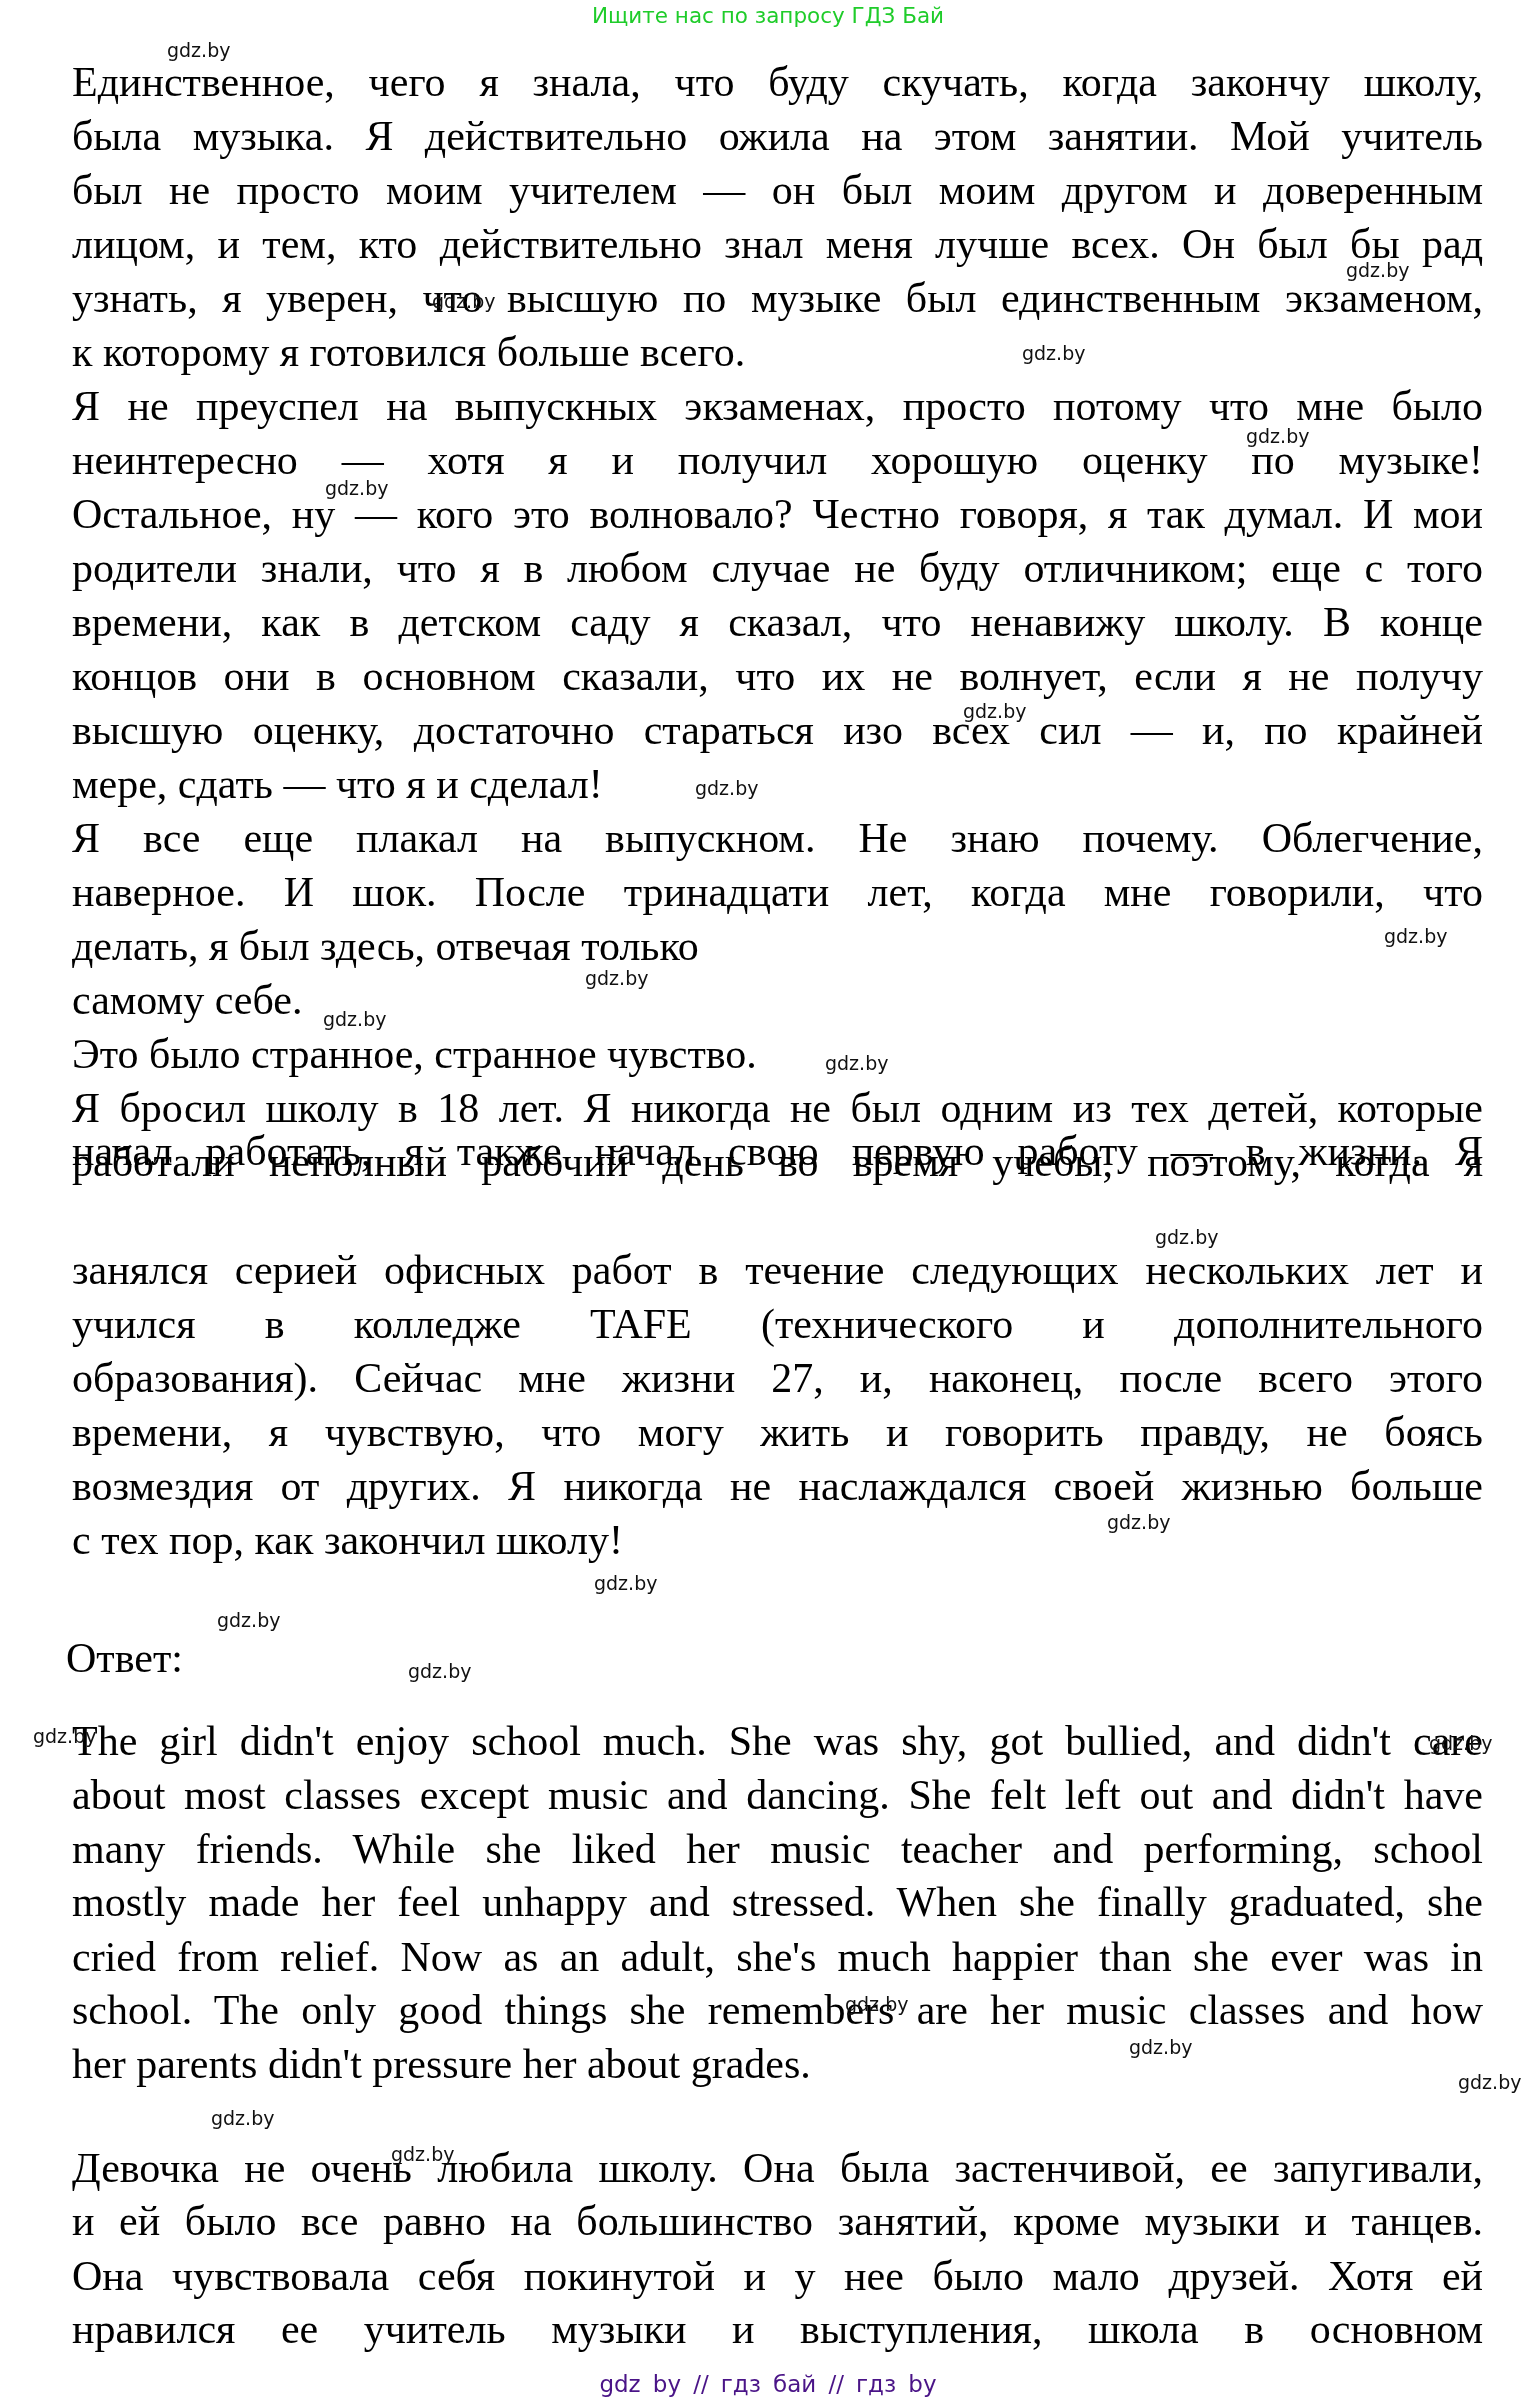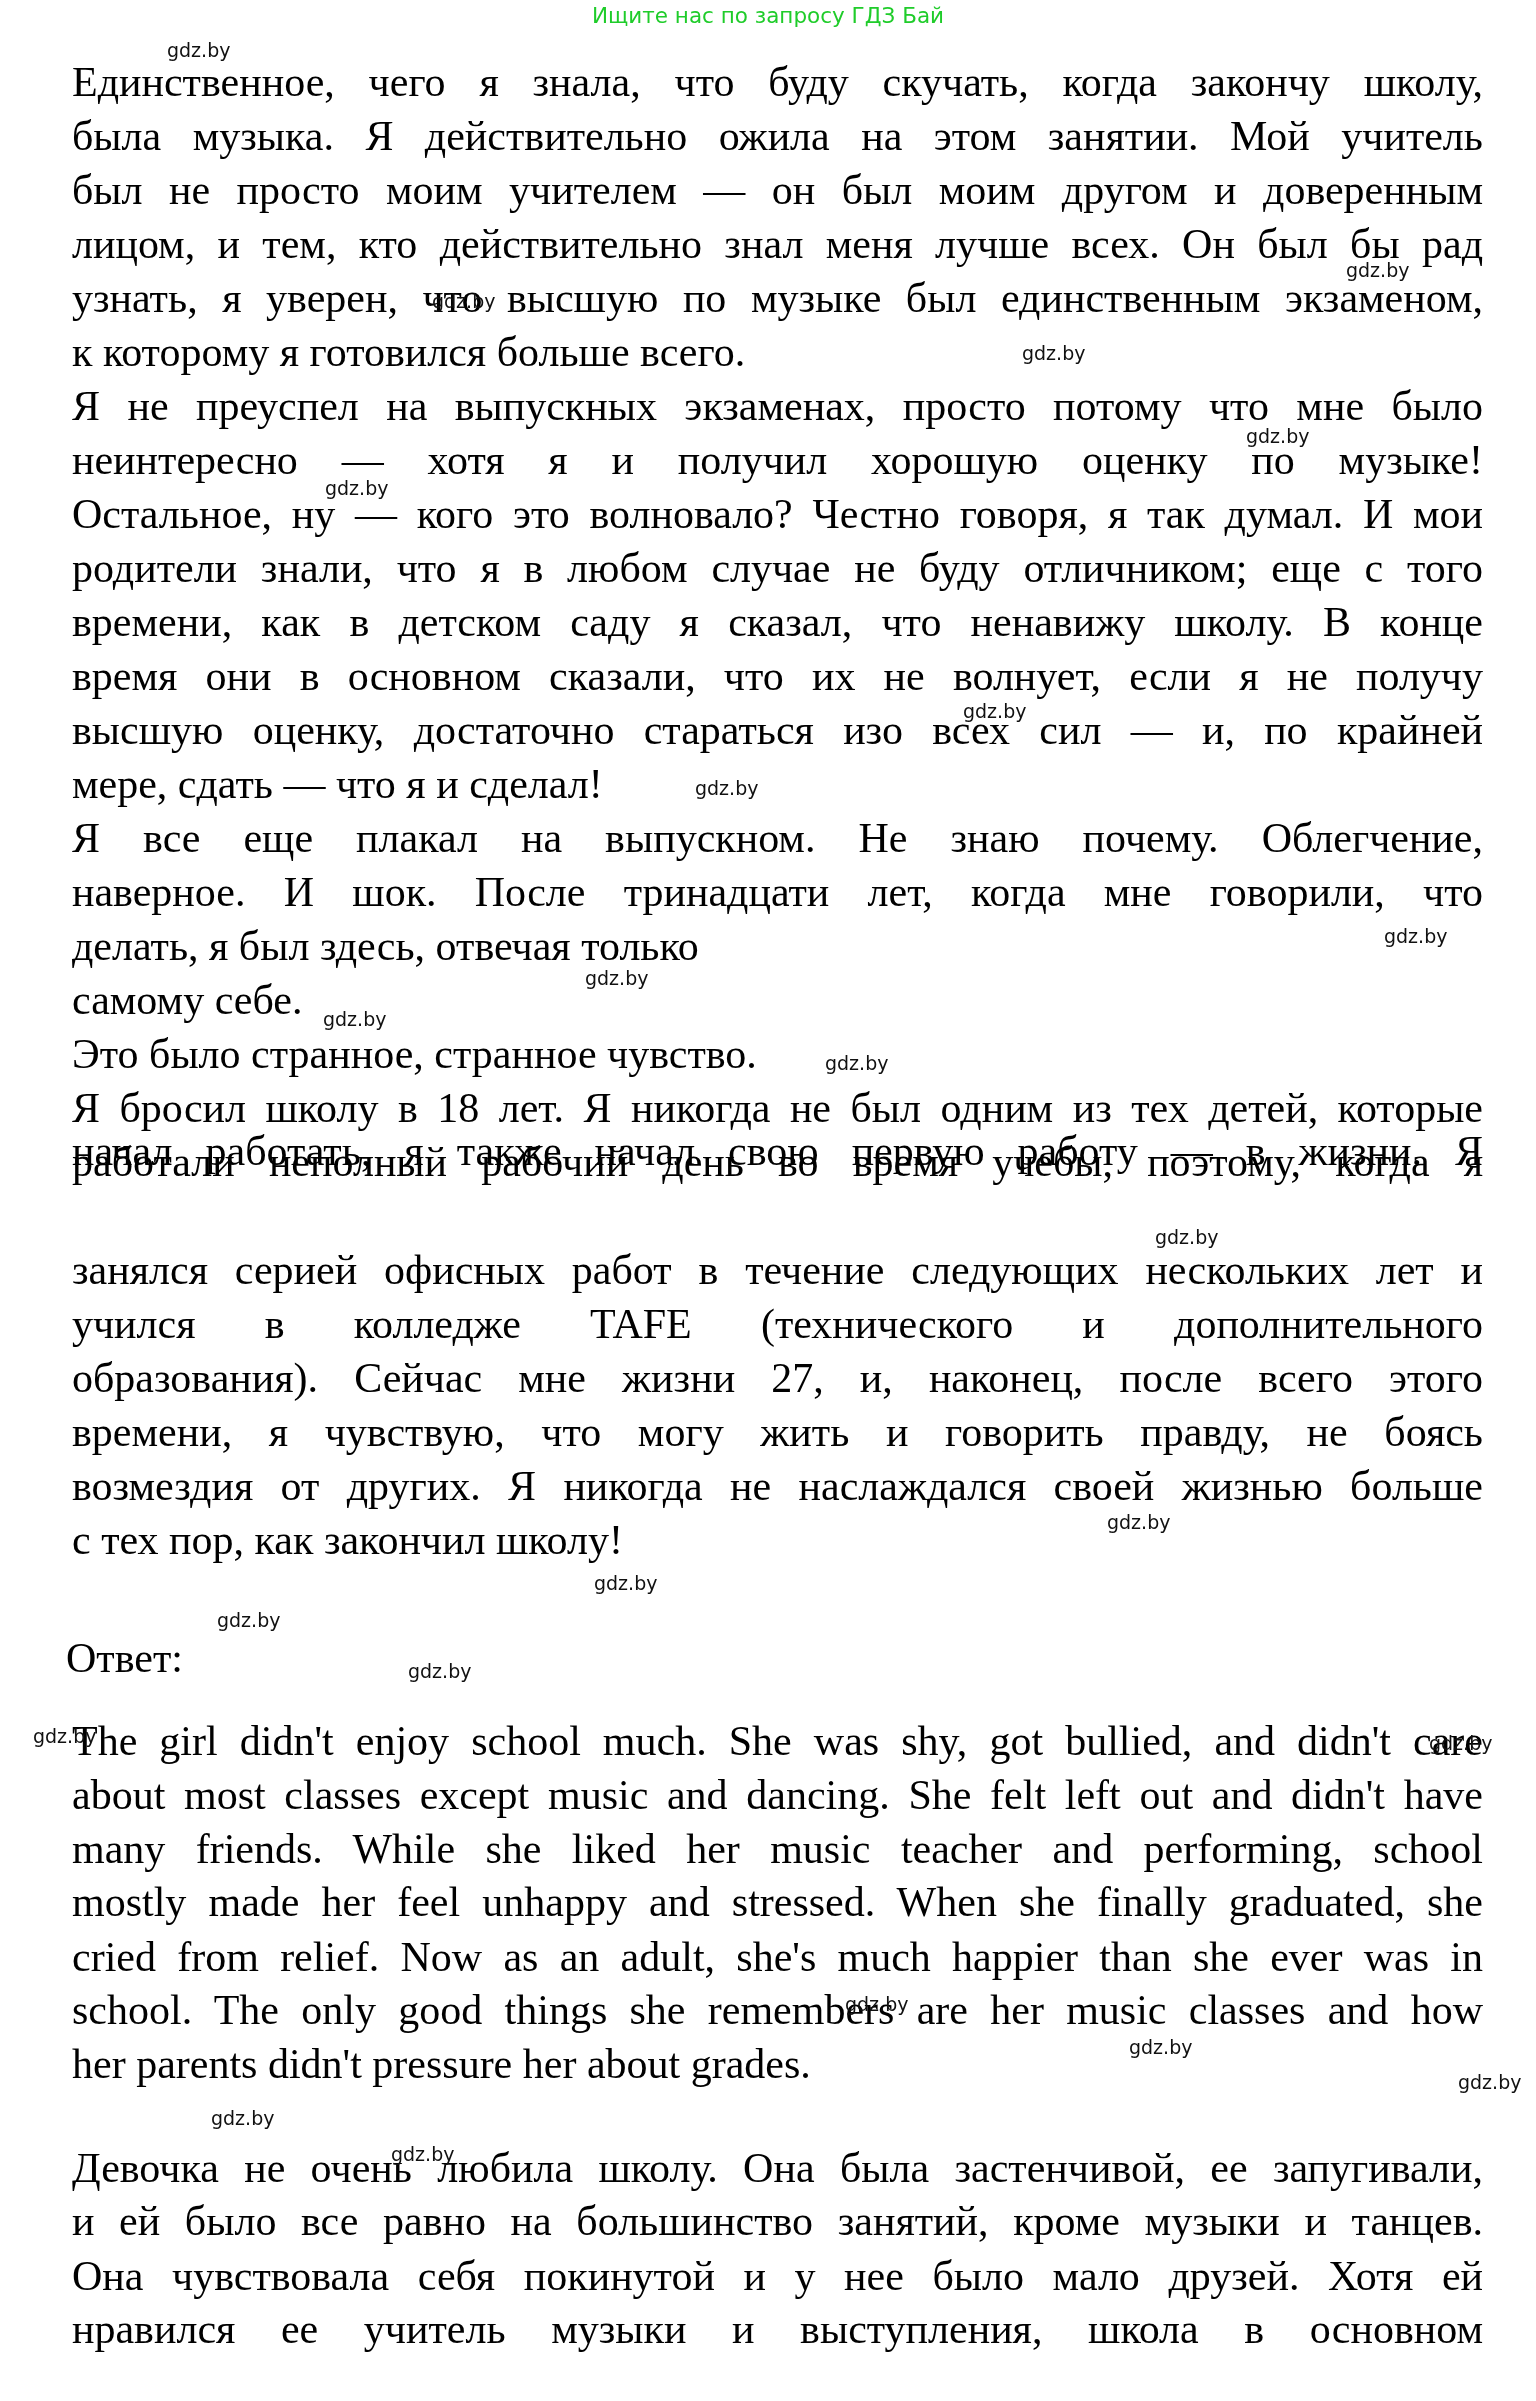--- a/index.html
+++ b/index.html
@@ -51,21 +51,21 @@
     <div class="line" style="top:115px">была музыка. Я действительно ожила на этом занятии. Мой учитель</div>
     <div class="line" style="top:169px">был не просто моим учителем — он был моим другом и доверенным</div>
     <div class="line" style="top:223px">лицом, и тем, кто действительно знал меня лучше всех. Он был бы рад</div>
     <div class="line" style="top:277px">узнать, я уверен, что высшую по музыке был единственным экзаменом,</div>
     <div class="line last" style="top:331px">к которому я готовился больше всего.</div>
     <div class="line" style="top:385px">Я не преуспел на выпускных экзаменах, просто потому что мне было</div>
     <div class="line" style="top:439px">неинтересно — хотя я и получил хорошую оценку по музыке!</div>
     <div class="line" style="top:493px">Остальное, ну — кого это волновало? Честно говоря, я так думал. И мои</div>
     <div class="line" style="top:547px">родители знали, что я в любом случае не буду отличником; еще с того</div>
     <div class="line" style="top:601px">времени, как в детском саду я сказал, что ненавижу школу. В конце</div>
-    <div class="line" style="top:655px">время они в основном сказали, что их не волнует, если я не получу</div>
+    <div class="line" style="top:655px">концов они в основном сказали, что их не волнует, если я не получу</div>
     <div class="line" style="top:709px">высшую оценку, достаточно стараться изо всех сил — и, по крайней</div>
     <div class="line last" style="top:763px">мере, сдать — что я и сделал!</div>
     <div class="line" style="top:817px">Я все еще плакал на выпускном. Не знаю почему. Облегчение,</div>
     <div class="line" style="top:871px">наверное. И шок. После тринадцати лет, когда мне говорили, что</div>
     <div class="line last" style="top:925px">делать, я был здесь, отвечая только</div>
     <div class="line last" style="top:979px">самому себе.</div>
     <div class="line last" style="top:1033px">Это было странное, странное чувство.</div>
     <div class="line" style="top:1087px">Я бросил школу в 18 лет. Я никогда не был одним из тех детей, которые</div>
     <div class="line" style="top:1141px">работали неполный рабочий день во время учебы, поэтому, когда я</div>
     <div class="line" style="top:1130px">начал работать, я также начал свою первую работу — в жизни. Я</div>
@@ -116,14 +116,15 @@
     <div class="wm" style="left:408px;top:1659px">gdz.by</div>
     <div class="wm" style="left:33px;top:1724px">gdz.by</div>
     <div class="wm" style="left:1429px;top:1731px">gdz.by</div>
     <div class="wm" style="left:845px;top:1992px">gdz.by</div>
     <div class="wm" style="left:1129px;top:2035px">gdz.by</div>
     <div class="wm" style="left:1458px;top:2070px">gdz.by</div>
     <div class="wm" style="left:211px;top:2106px">gdz.by</div>
     <div class="wm" style="left:391px;top:2142px">gdz.by</div>
   </div>
 
+  <div class="bottom-banner">gdz by  //  гдз бай  //  гдз by</div>
 </div>
 
 
 </body></html>

